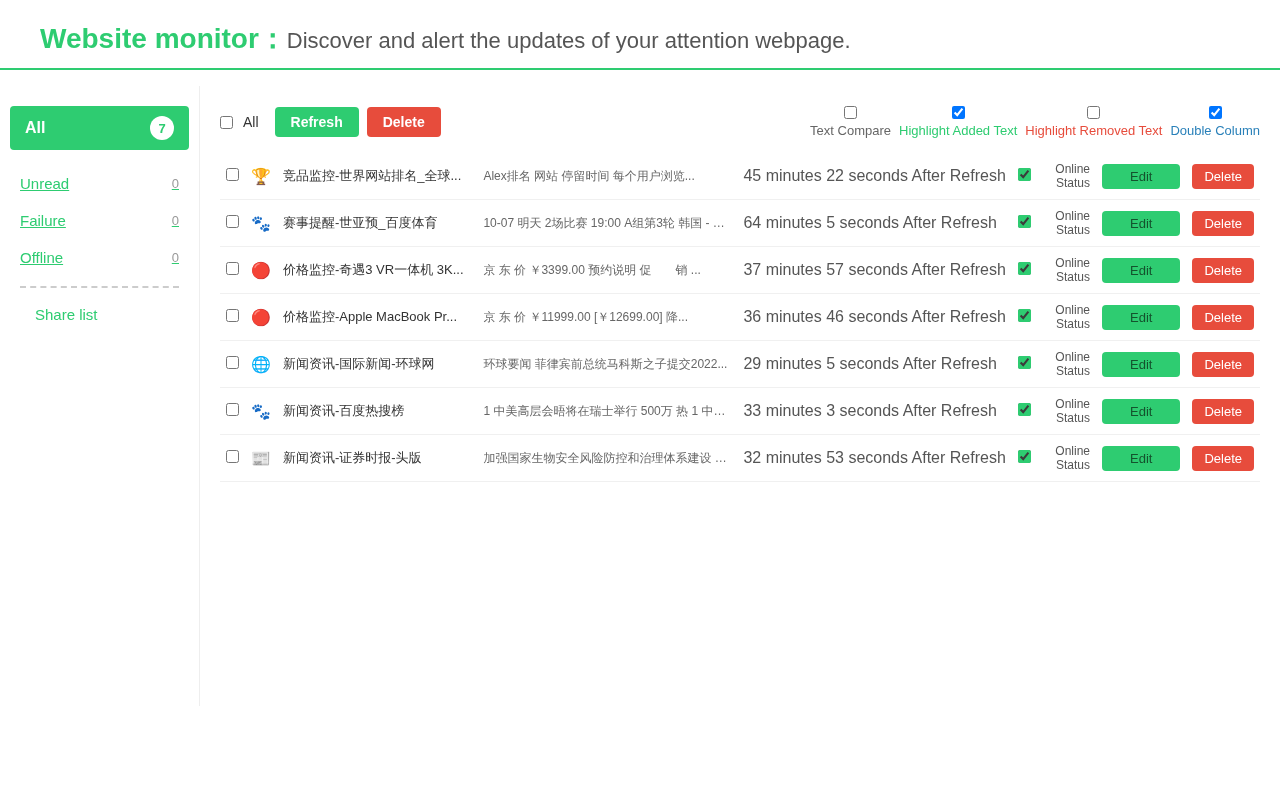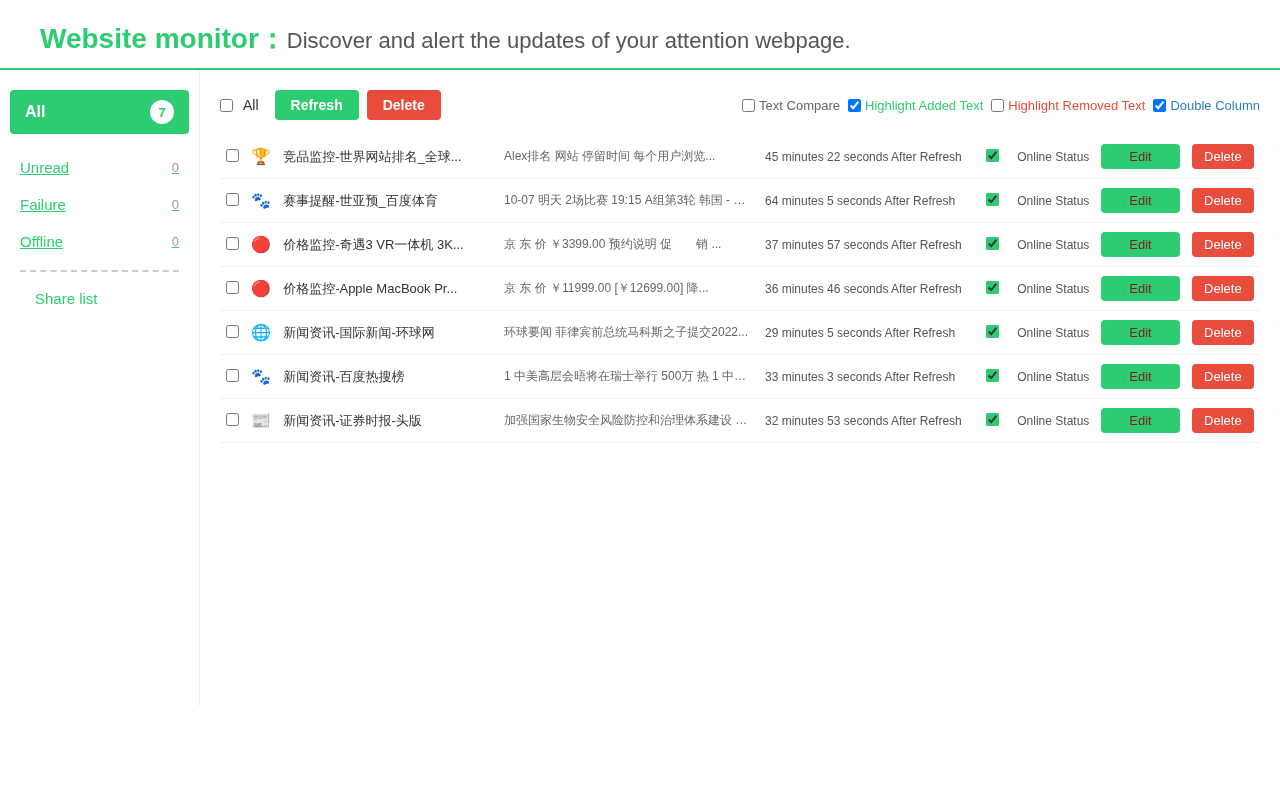--- a/index.html
+++ b/index.html
@@ -4,21 +4,21 @@
   <style>
     * { box-sizing: border-box; margin: 0; padding: 0; }
     body { font-family: Arial, sans-serif; background: #fff; color: #333; font-size: 14px; }
 
     .app-container { display: flex; flex-direction: column; height: 706px; width: 1280px; }
 
     .header { padding: 20px 40px 10px 40px; border-bottom: 2px solid #2ecc71; }
     .header-title { color: #2ecc71; font-size: 28px; font-weight: bold; }
     .header-subtitle { color: #555; font-size: 22px; font-weight: normal; }
 
-    .main-content { display: flex; flex: 1; }
+    .main-content { display: flex; flex: 1; margin-top: 16px; }
 
     
     .sidebar { width: 200px; padding: 20px 0; border-right: 1px solid #eee; }
 
     .sidebar-all-btn {
       display: flex; align-items: center; justify-content: space-between;
       background: #2ecc71; color: #fff; border: none; cursor: pointer;
       width: calc(100% - 20px); margin: 0 10px 15px 10px;
       padding: 10px 15px; border-radius: 4px; font-size: 16px; font-weight: bold;
     }
@@ -54,45 +54,45 @@
       background: #2ecc71; color: #fff; border: none; padding: 7px 16px;
       border-radius: 4px; cursor: pointer; font-size: 14px; font-weight: bold;
     }
     .btn-delete-toolbar {
       background: #e74c3c; color: #fff; border: none; padding: 7px 16px;
       border-radius: 4px; cursor: pointer; font-size: 14px; font-weight: bold;
     }
 
     .toolbar-spacer { flex: 1; }
 
-    .toolbar-option { display: flex; align-items: center; gap: 4px; font-size: 13px; }
+    .toolbar-option { display: flex; align-items: center; gap: 4px; font-size: 13px; flex-direction: column; }
     .toolbar-option input[type="checkbox"] { margin: 0; }
     .option-text-compare { color: #666; }
     .option-highlight-added { color: #2ecc71; text-align: center; }
     .option-highlight-removed { color: #e74c3c; }
     .option-double-column { color: #2980b9; }
 
     
     .monitor-table { width: 100%; border-collapse: collapse; }
     .monitor-row { border-bottom: 1px solid #f0f0f0; }
 
     .monitor-row td { padding: 9px 6px; vertical-align: middle; }
 
     .col-check { width: 24px; }
     .col-icon { width: 24px; }
     .col-name { width: 220px; font-size: 13px; color: #333; white-space: nowrap; overflow: hidden; text-overflow: ellipsis; max-width: 220px; }
     .col-content { width: 260px; font-size: 12px; color: #666; white-space: nowrap; overflow: hidden; text-overflow: ellipsis; max-width: 260px; }
-    .col-time { width: 220px; font-size: 12px; color: #555; white-space: nowrap; }
+    .col-time { width: 220px; font-size: 16px; color: #555; white-space: nowrap; }
     .col-status-check { width: 20px; }
     .col-status-label { width: 90px; font-size: 12px; color: #555; text-align: right; }
     .col-edit { width: 55px; }
     .col-delete { width: 65px; }
 
     .btn-edit {
-      background: #2ecc71; color: #7f1d1d; border: none; padding: 5px 28px;
+      background: #2ecc71; color: #14532d; border: none; padding: 5px 28px;
       border-radius: 4px; cursor: pointer; font-size: 13px;
     }
     .btn-delete-row {
       background: #e74c3c; color: #fff; border: none; padding: 5px 12px;
       border-radius: 4px; cursor: pointer; font-size: 13px;
     }
 
     .online-status-checkbox { accent-color: #2ecc71; }
   </style>
 </head>
@@ -185,21 +185,21 @@
       </td>
     </tr>
             <tr class="monitor-row">
       <td class="col-check">
         <input type="checkbox" style="">
       </td>
       <td class="col-icon">
         <span style="font-size:16px;">🐾</span>
       </td>
       <td class="col-name" title="赛事提醒-世亚预_百度体育">赛事提醒-世亚预_百度体育</td>
-      <td class="col-content" title="10-07 明天 2场比赛 19:00 A组第3轮 韩国 - 叙...">10-07 明天 2场比赛 19:15 A组第3轮 韩国 - 叙...</td>
+      <td class="col-content" title="10-07 明天 2场比赛 19:00 A组第3轮 韩国 - 叙...">10-07 明天 2场比赛 19:00 A组第3轮 韩国 - 叙...</td>
       <td class="col-time">64 minutes 5 seconds After Refresh</td>
       <td class="col-status-check">
         <input type="checkbox" class="online-status-checkbox" checked="" style="">
       </td>
       <td class="col-status-label">Online Status</td>
       <td class="col-edit">
         <button class="btn-edit">Edit</button>
       </td>
       <td class="col-delete">
         <button class="btn-delete-row">Delete</button>

